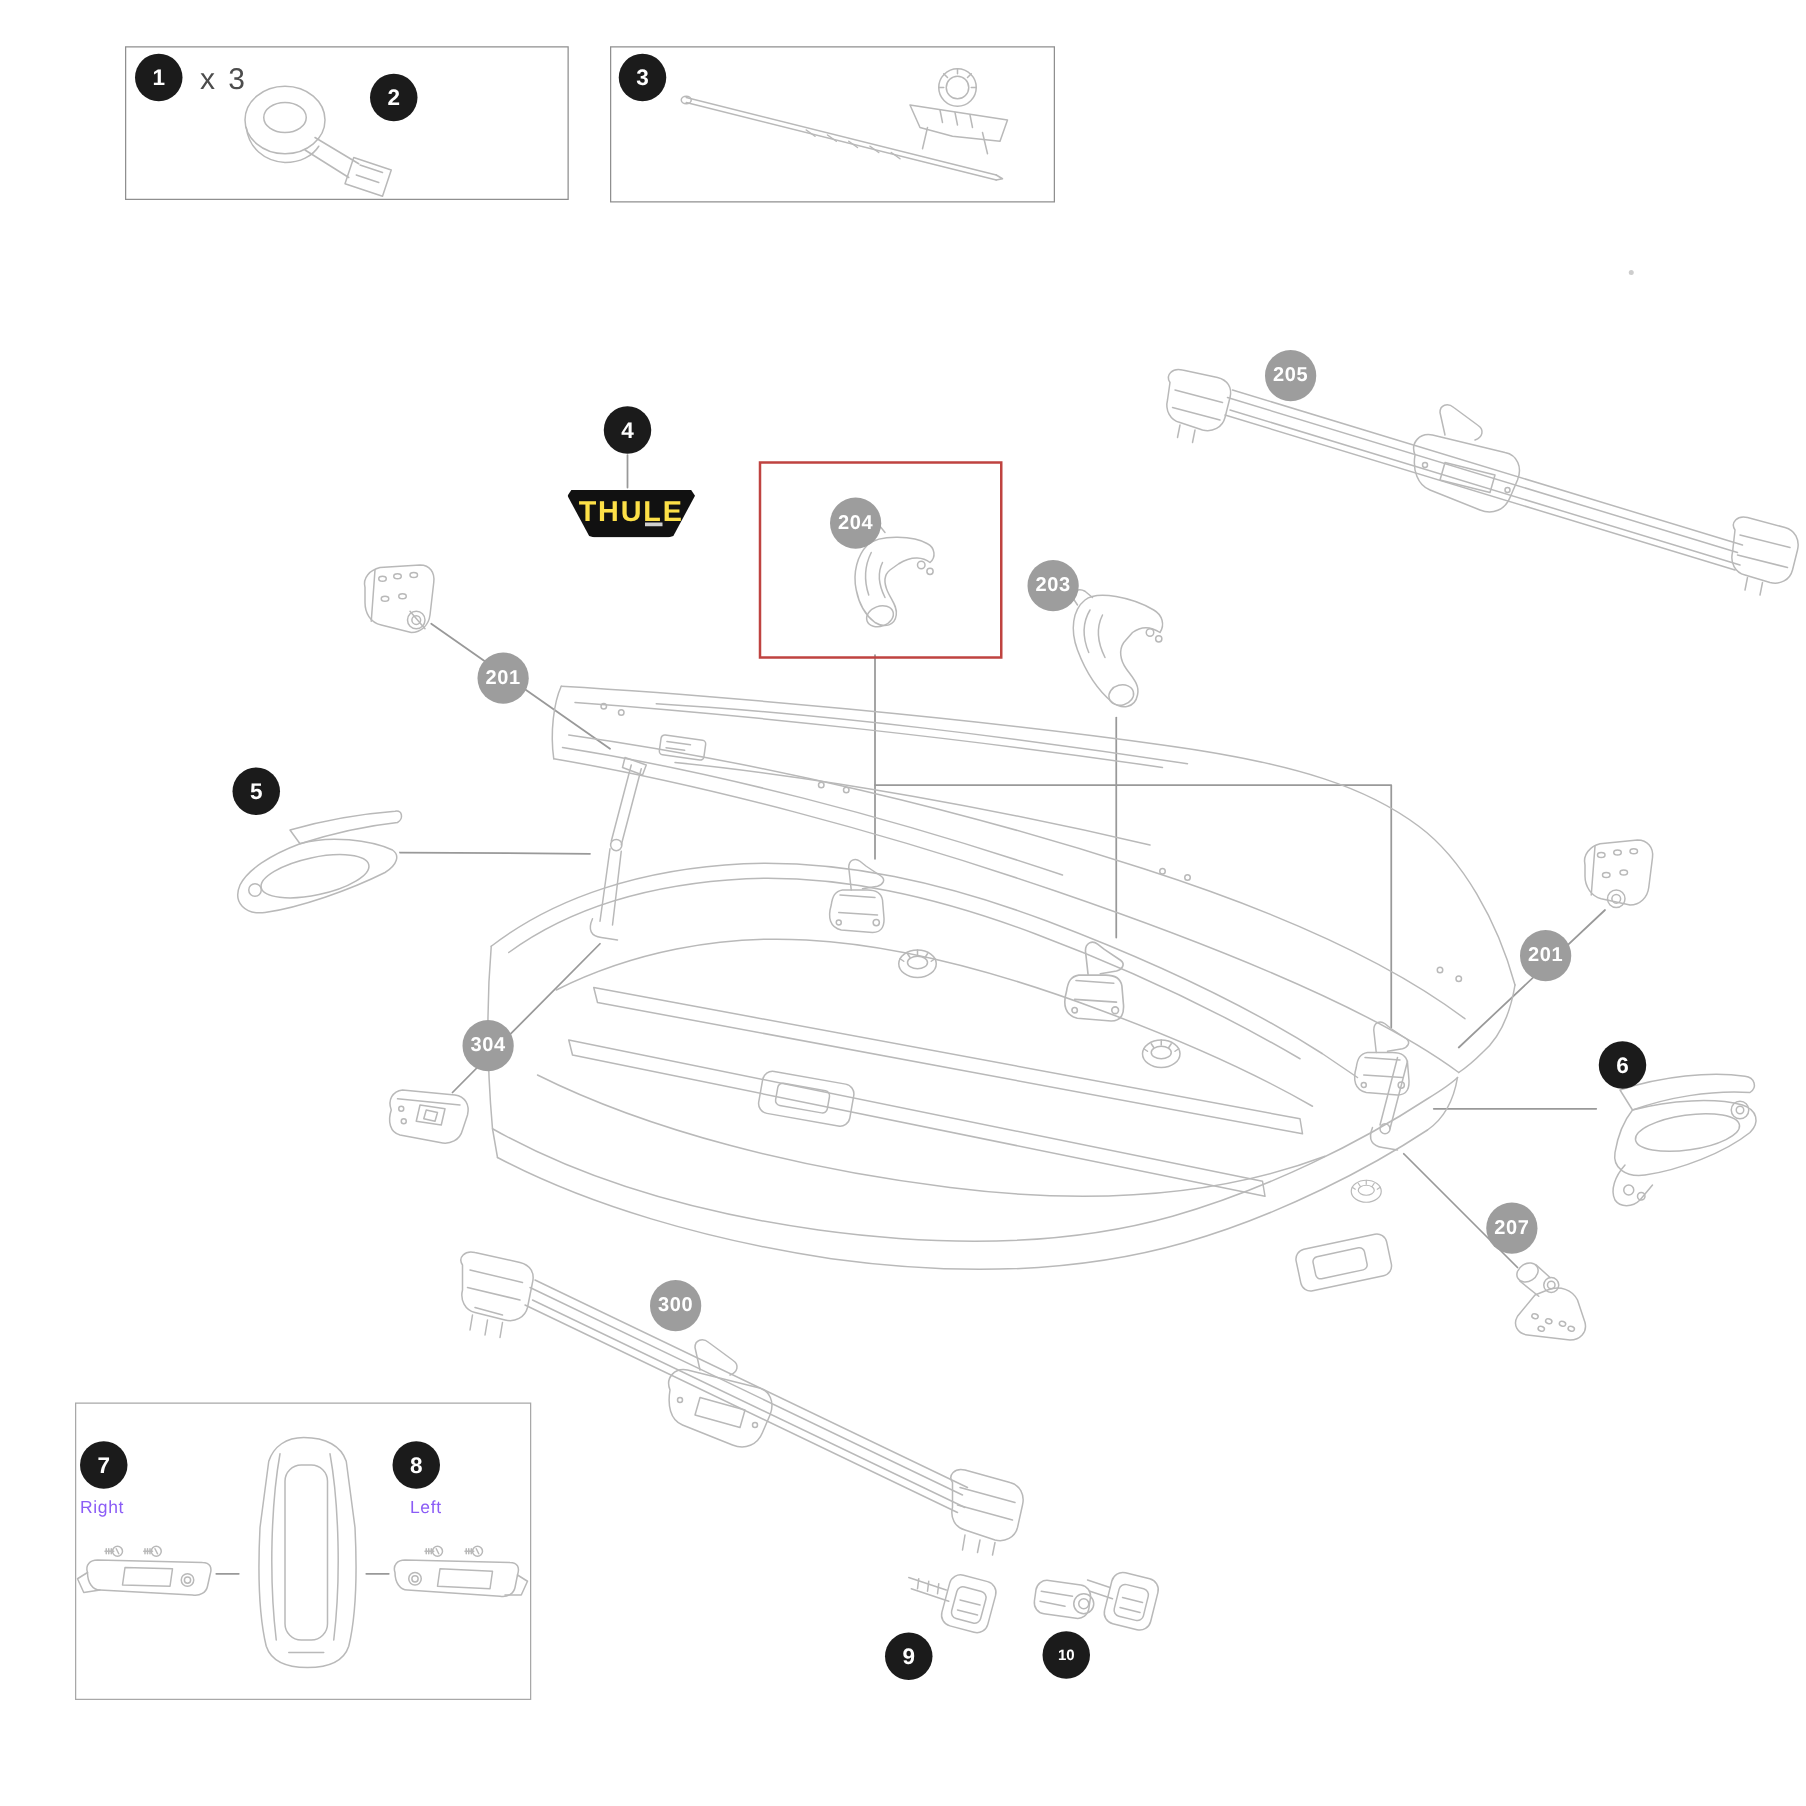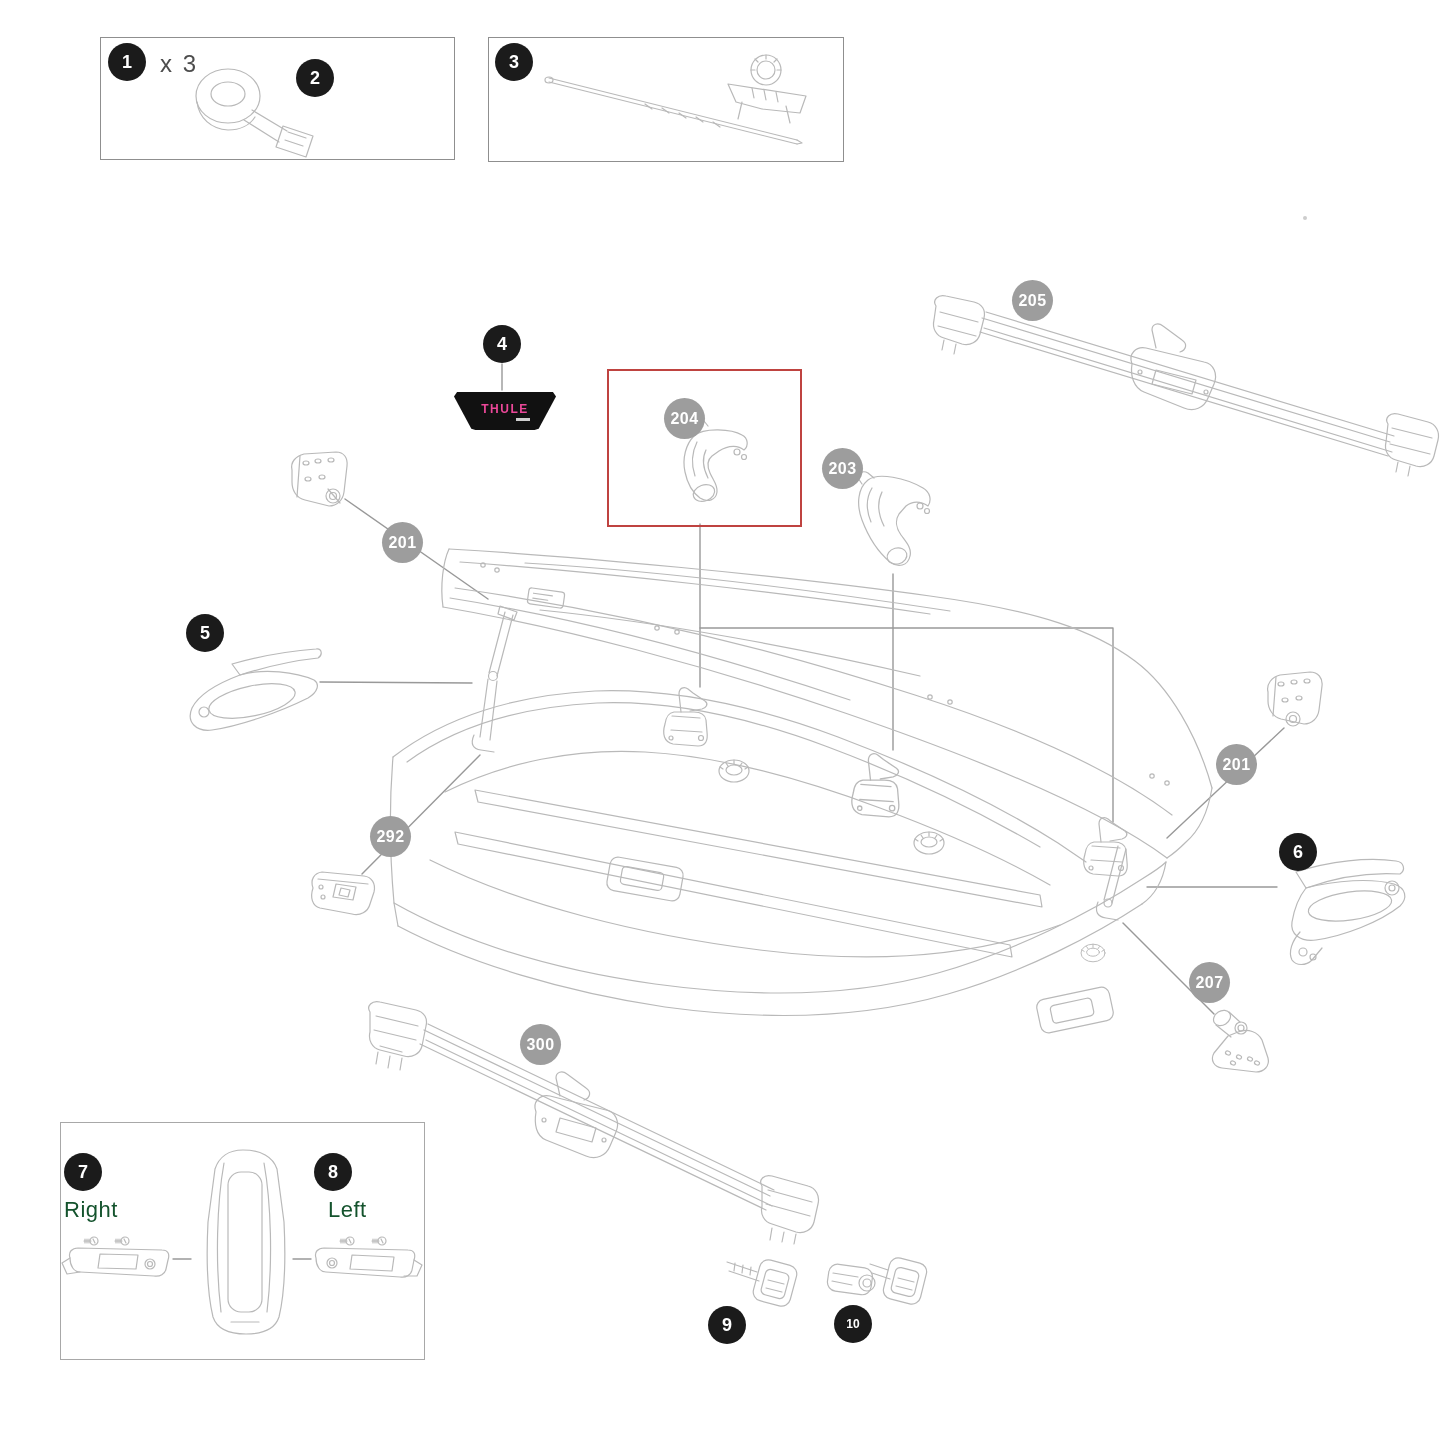--- a/index.html
+++ b/index.html
@@ -13,27 +13,27 @@
   .redbox{position:absolute;border:2px solid #bf4340;}
   .co{
     position:absolute;width:38px;height:38px;border-radius:50%;background:#1b1b1b;color:#ffffff;
     font-size:18px;font-weight:bold;line-height:38px;text-align:center;letter-spacing:0;
   }
   .badge{
     position:absolute;width:41px;height:41px;border-radius:50%;background:#9d9d9d;color:#ffffff;
     font-size:16px;font-weight:bold;line-height:41px;text-align:center;letter-spacing:.5px;
   }
   .note{position:absolute;color:#4d4d4d;font-size:24px;letter-spacing:2px;}
-  .sidelabel{position:absolute;color:#14532d;font-size:22px;letter-spacing:.5px;}
+  .sidelabel{position:absolute;color:#8b5cf6;font-size:14px;letter-spacing:.5px;}
   .thule{
     position:absolute;left:454px;top:392px;width:102px;height:38px;background:#111111;
     clip-path:polygon(3% 0,97% 0,100% 12%,83% 97%,79% 100%,21% 100%,17% 97%,0 12%);
     display:flex;align-items:center;justify-content:center;
   }
-  .thule span{color:#ec4899;font-weight:bold;font-size:12px;letter-spacing:1.5px;margin-top:-4px;}
+  .thule span{color:#fde047;font-weight:bold;font-size:23px;letter-spacing:1.5px;margin-top:-4px;}
   .thule .sub{position:absolute;left:62px;top:26px;width:14px;height:3px;background:#cfcfcf;}
   .speck{position:absolute;left:1303px;top:216px;width:4px;height:4px;border-radius:50%;background:#cdcdcd;}
 </style>
 </head>
 <body>
 
 <div class="canvas">
 
   <svg class="art" width="1445" height="1445" viewBox="0 0 1445 1445" style="fill:none;stroke:#b9b9b9;stroke-width:1.2;stroke-linecap:round;stroke-linejoin:round;">
 
@@ -315,21 +315,21 @@
   <div class="co" style="left:495px;top:43px;">3</div>
   <div class="co" style="left:483px;top:325px;">4</div>
   <div class="co" style="left:186px;top:614px;">5</div>
   <div class="co" style="left:1279px;top:833px;">6</div>
   <div class="co" style="left:64px;top:1153px;">7</div>
   <div class="co" style="left:314px;top:1153px;">8</div>
   <div class="co" style="left:708px;top:1306px;">9</div>
   <div class="co" style="left:834px;top:1305px;font-size:12px;">10</div>
 
   <div class="badge" style="left:382px;top:522px;">201</div>
-  <div class="badge" style="left:370px;top:816px;">292</div>
+  <div class="badge" style="left:370px;top:816px;">304</div>
   <div class="badge" style="left:822px;top:448px;">203</div>
   <div class="badge" style="left:664px;top:398px;">204</div>
   <div class="badge" style="left:1012px;top:280px;">205</div>
   <div class="badge" style="left:1216px;top:744px;">201</div>
   <div class="badge" style="left:1164px;top:962px;margin-left:25px;">207</div>
   <div class="badge" style="left:520px;top:1024px;">300</div>
 
   <div class="note" style="left:160px;top:50px;">x 3</div>
   <div class="sidelabel" style="left:64px;top:1197px;">Right</div>
   <div class="sidelabel" style="left:328px;top:1197px;">Left</div>

